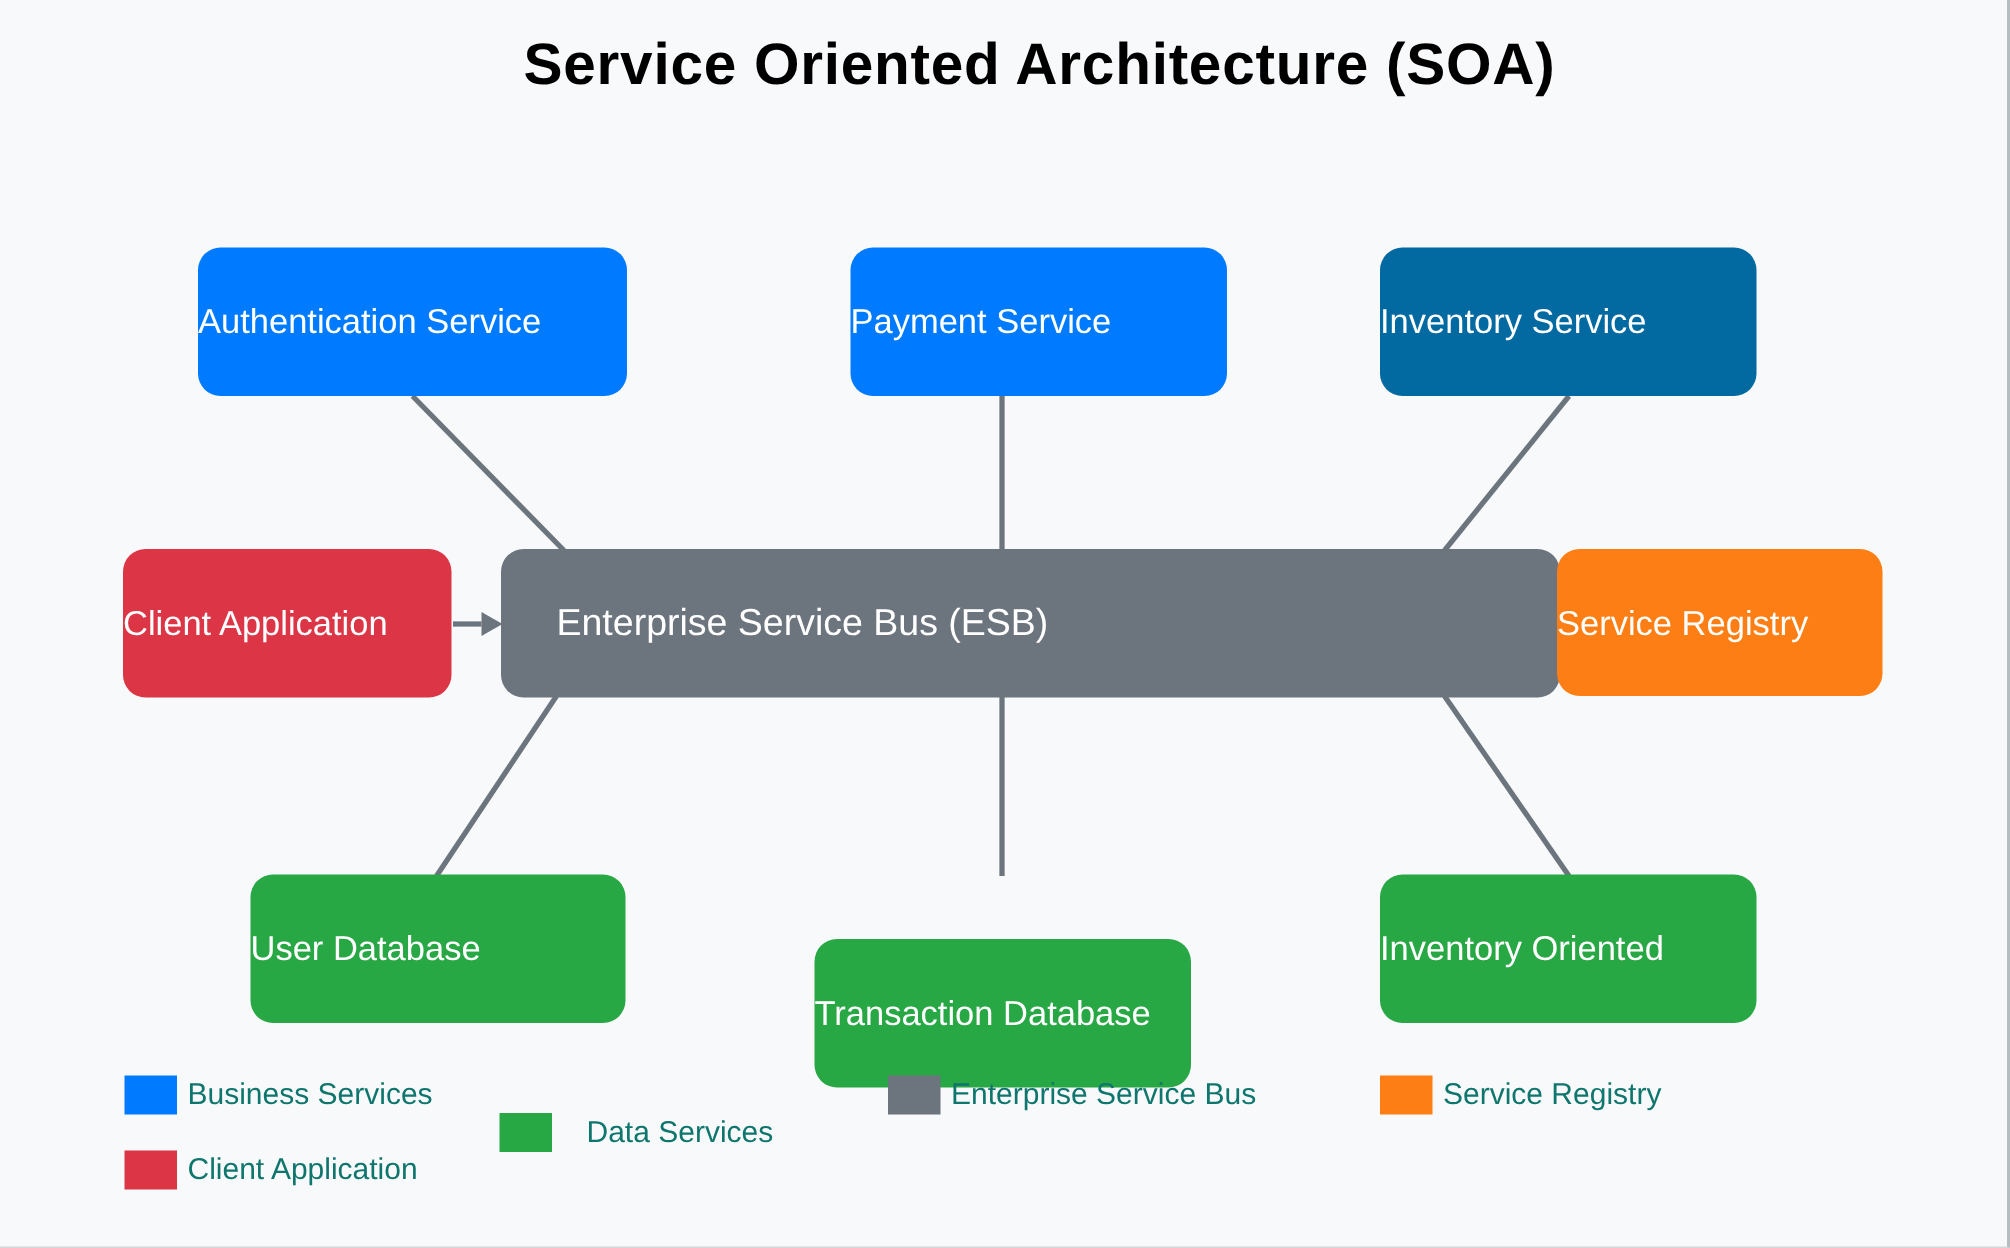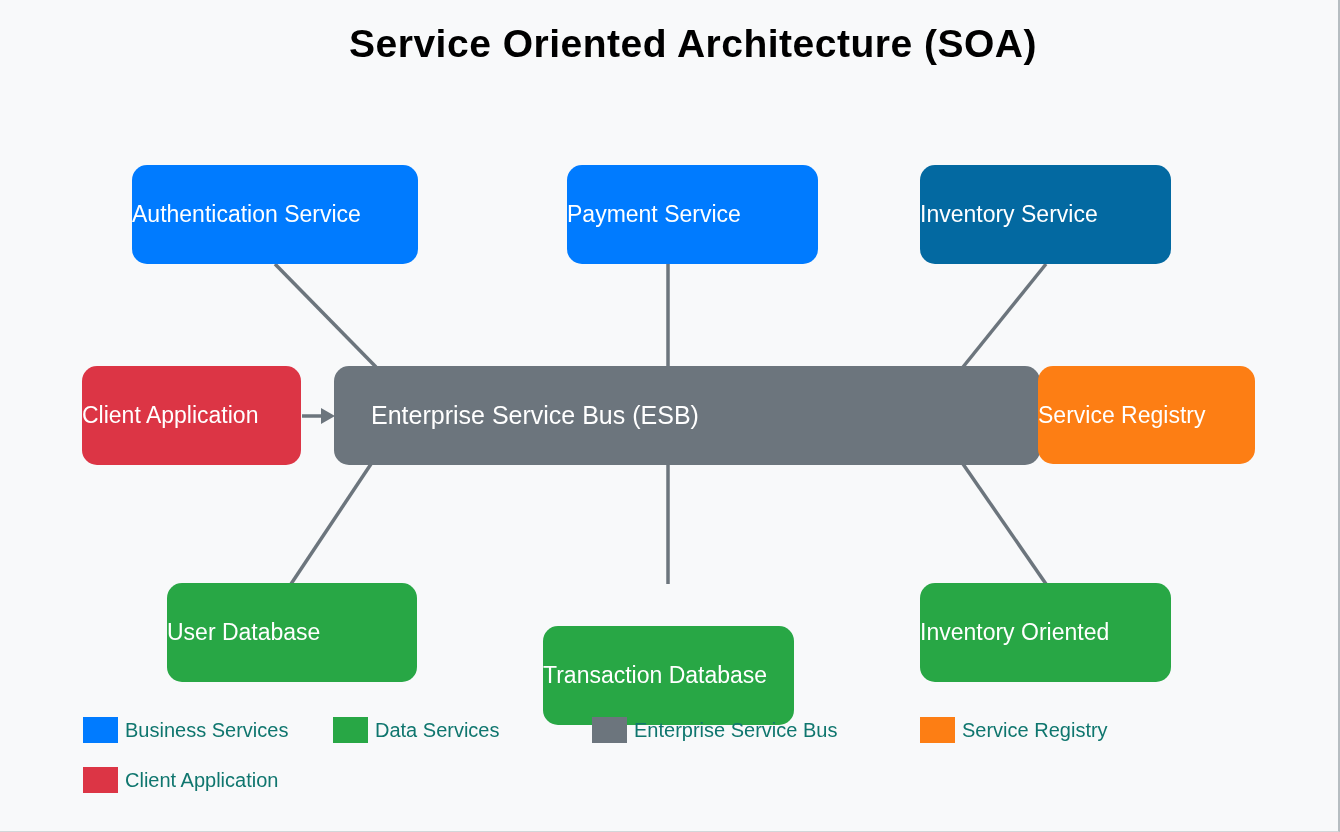--- a/index.html
+++ b/index.html
@@ -69,21 +69,21 @@
     width: 35px; height: 26px;
     margin-right: 7px;
     flex: 0 0 auto;
   }
   .legend-label {
     font-size: 20px;
     color: #0f766e;
     white-space: nowrap;
   }
   .li-1 { left: 83px;  top: 717px; }
-  .li-2 { left: 333px; top: 717px; }
+  .li-2 { left: 333px; top: 742px; gap: 16px; }
   .li-3 { left: 592px; top: 717px; }
   .li-4 { left: 920px; top: 717px; }
   .li-5 { left: 83px;  top: 767px; }
 </style>
 </head>
 <body>
 
 <div class="page">
 
   <h1 class="title">Service Oriented Architecture (SOA)</h1>

